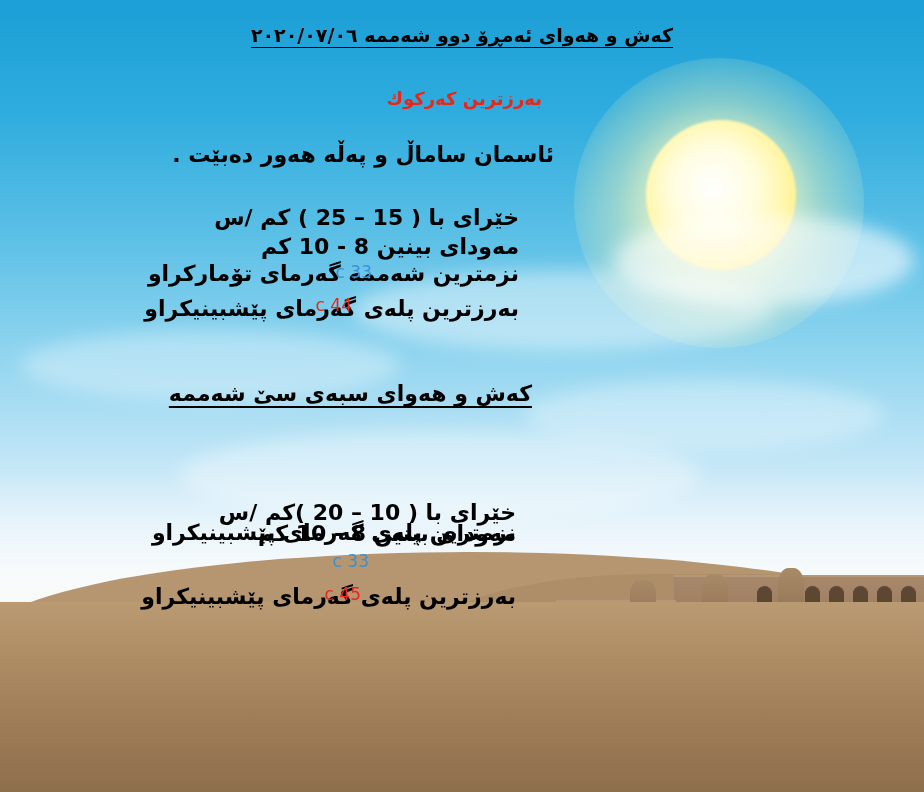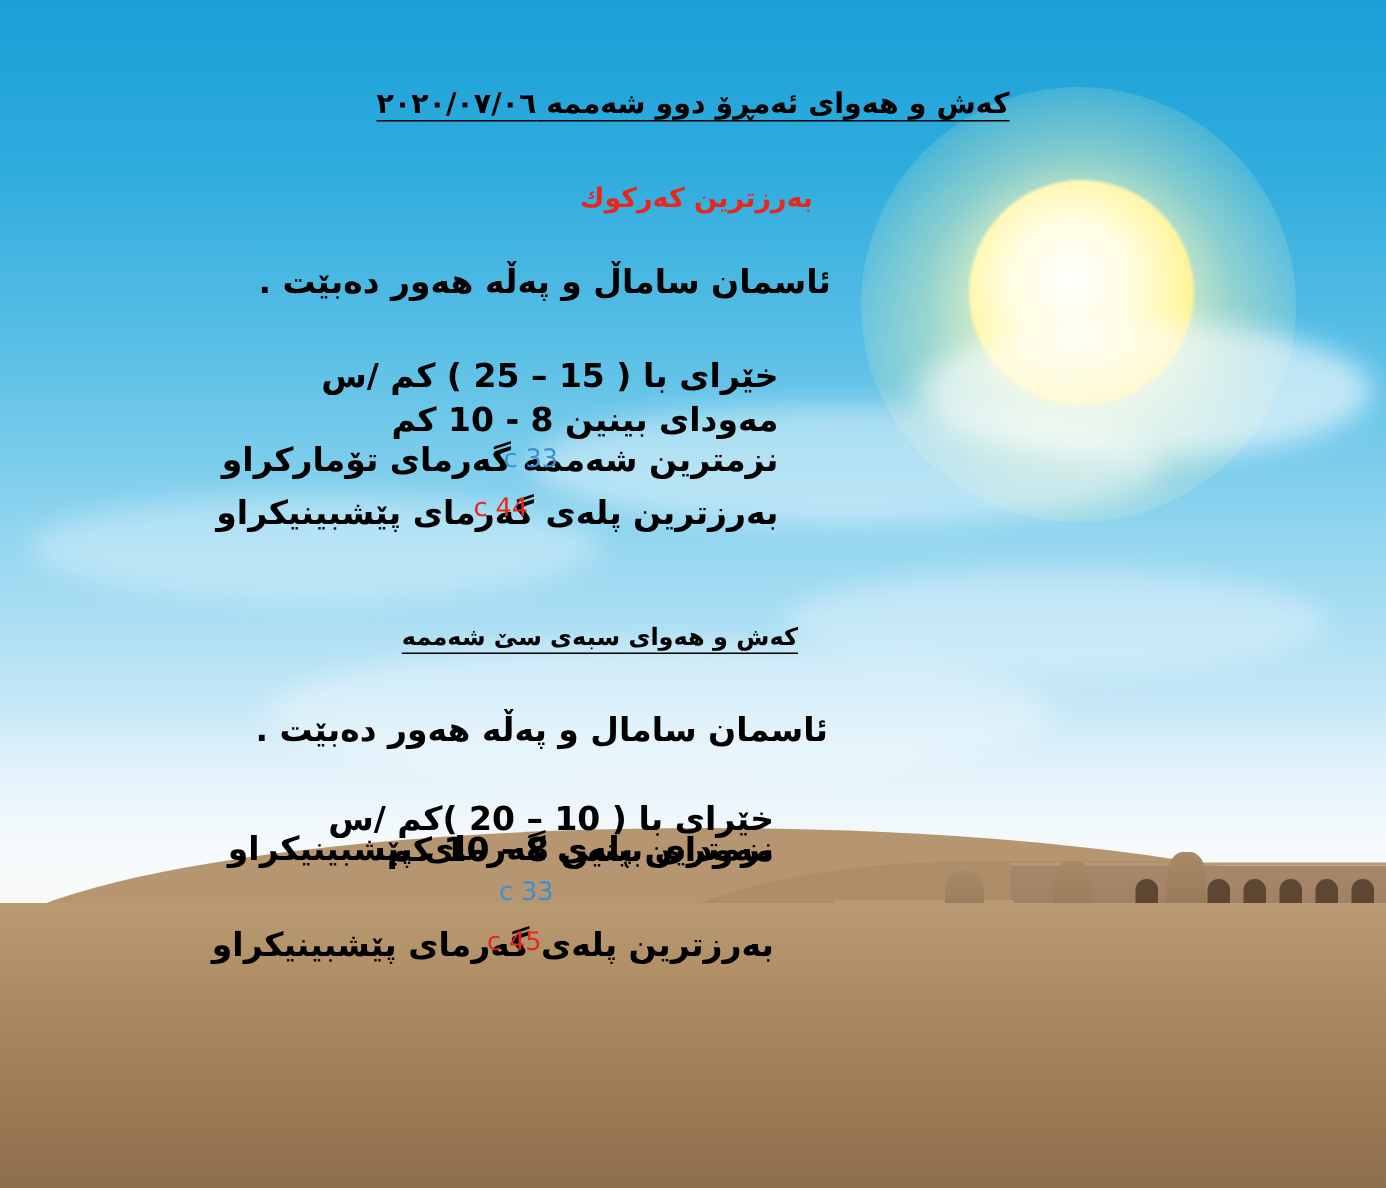--- a/index.html
+++ b/index.html
@@ -225,36 +225,35 @@
     inset: 0;
     padding: 0;
   }
   .line {
     position: absolute;
     white-space: nowrap;
     color: #000;
     font-weight: bold;
     direction: rtl;
     unicode-bidi: embed;
-    margin-top: 34px;
   }
   .title {
     font-size: 19px;
     text-decoration: underline;
     text-underline-offset: 5px;
   }
   .subtitle-red {
     color: #e8271b;
     font-size: 18px;
   }
   .body-line {
     font-size: 22px;
   }
   .section-title {
-    font-size: 16px;
+    font-size: 22px;
     text-decoration: underline;
     text-underline-offset: 5px;
     text-align: right;
   }
   .val {
     font-weight: normal;
     font-size: 17px;
   }
   .val-blue { color: #3b8fd4; }
   .val-red  { color: #e8271b; }
@@ -340,21 +339,20 @@
     <div class="line body-line" id="t-vis1">مەودای بینین 8 - 10 كم</div>
 
     <div class="line body-line" id="t-min1">نزمترین شەممە گەرمای تۆماركراو</div>
     <div class="line val val-blue" id="v-min1">33 c</div>
 
     <div class="line body-line" id="t-max1">بەرزترین پلەی گەرمای پێشبینیكراو</div>
     <div class="line val val-red" id="v-max1">44 c</div>
 
     <div class="line section-title" id="t-sec2">كەش و هەوای سبەی سێ شەممە</div>
 
-    <div class="line body-line" id="t-sky2">ئاسمان سامال و پەڵە هەور دەبێت .</div>
 
     <div class="line body-line" id="t-wind2">خێرای با   ( 10 – 20   )كم /س</div>
 
     <div class="line body-line" id="t-vis2">مەودای بینین 8 - 10 كم</div>
 
     <div class="line body-line" id="t-min2">نزمترین پلەی گەرمای پێشبینیكراو</div>
     <div class="line val val-blue" id="v-min2">33 c</div>
 
     <div class="line body-line" id="t-max2">بەرزترین پلەی گەرمای پێشبینیكراو</div>
     <div class="line val val-red" id="v-max2">45 c</div>

